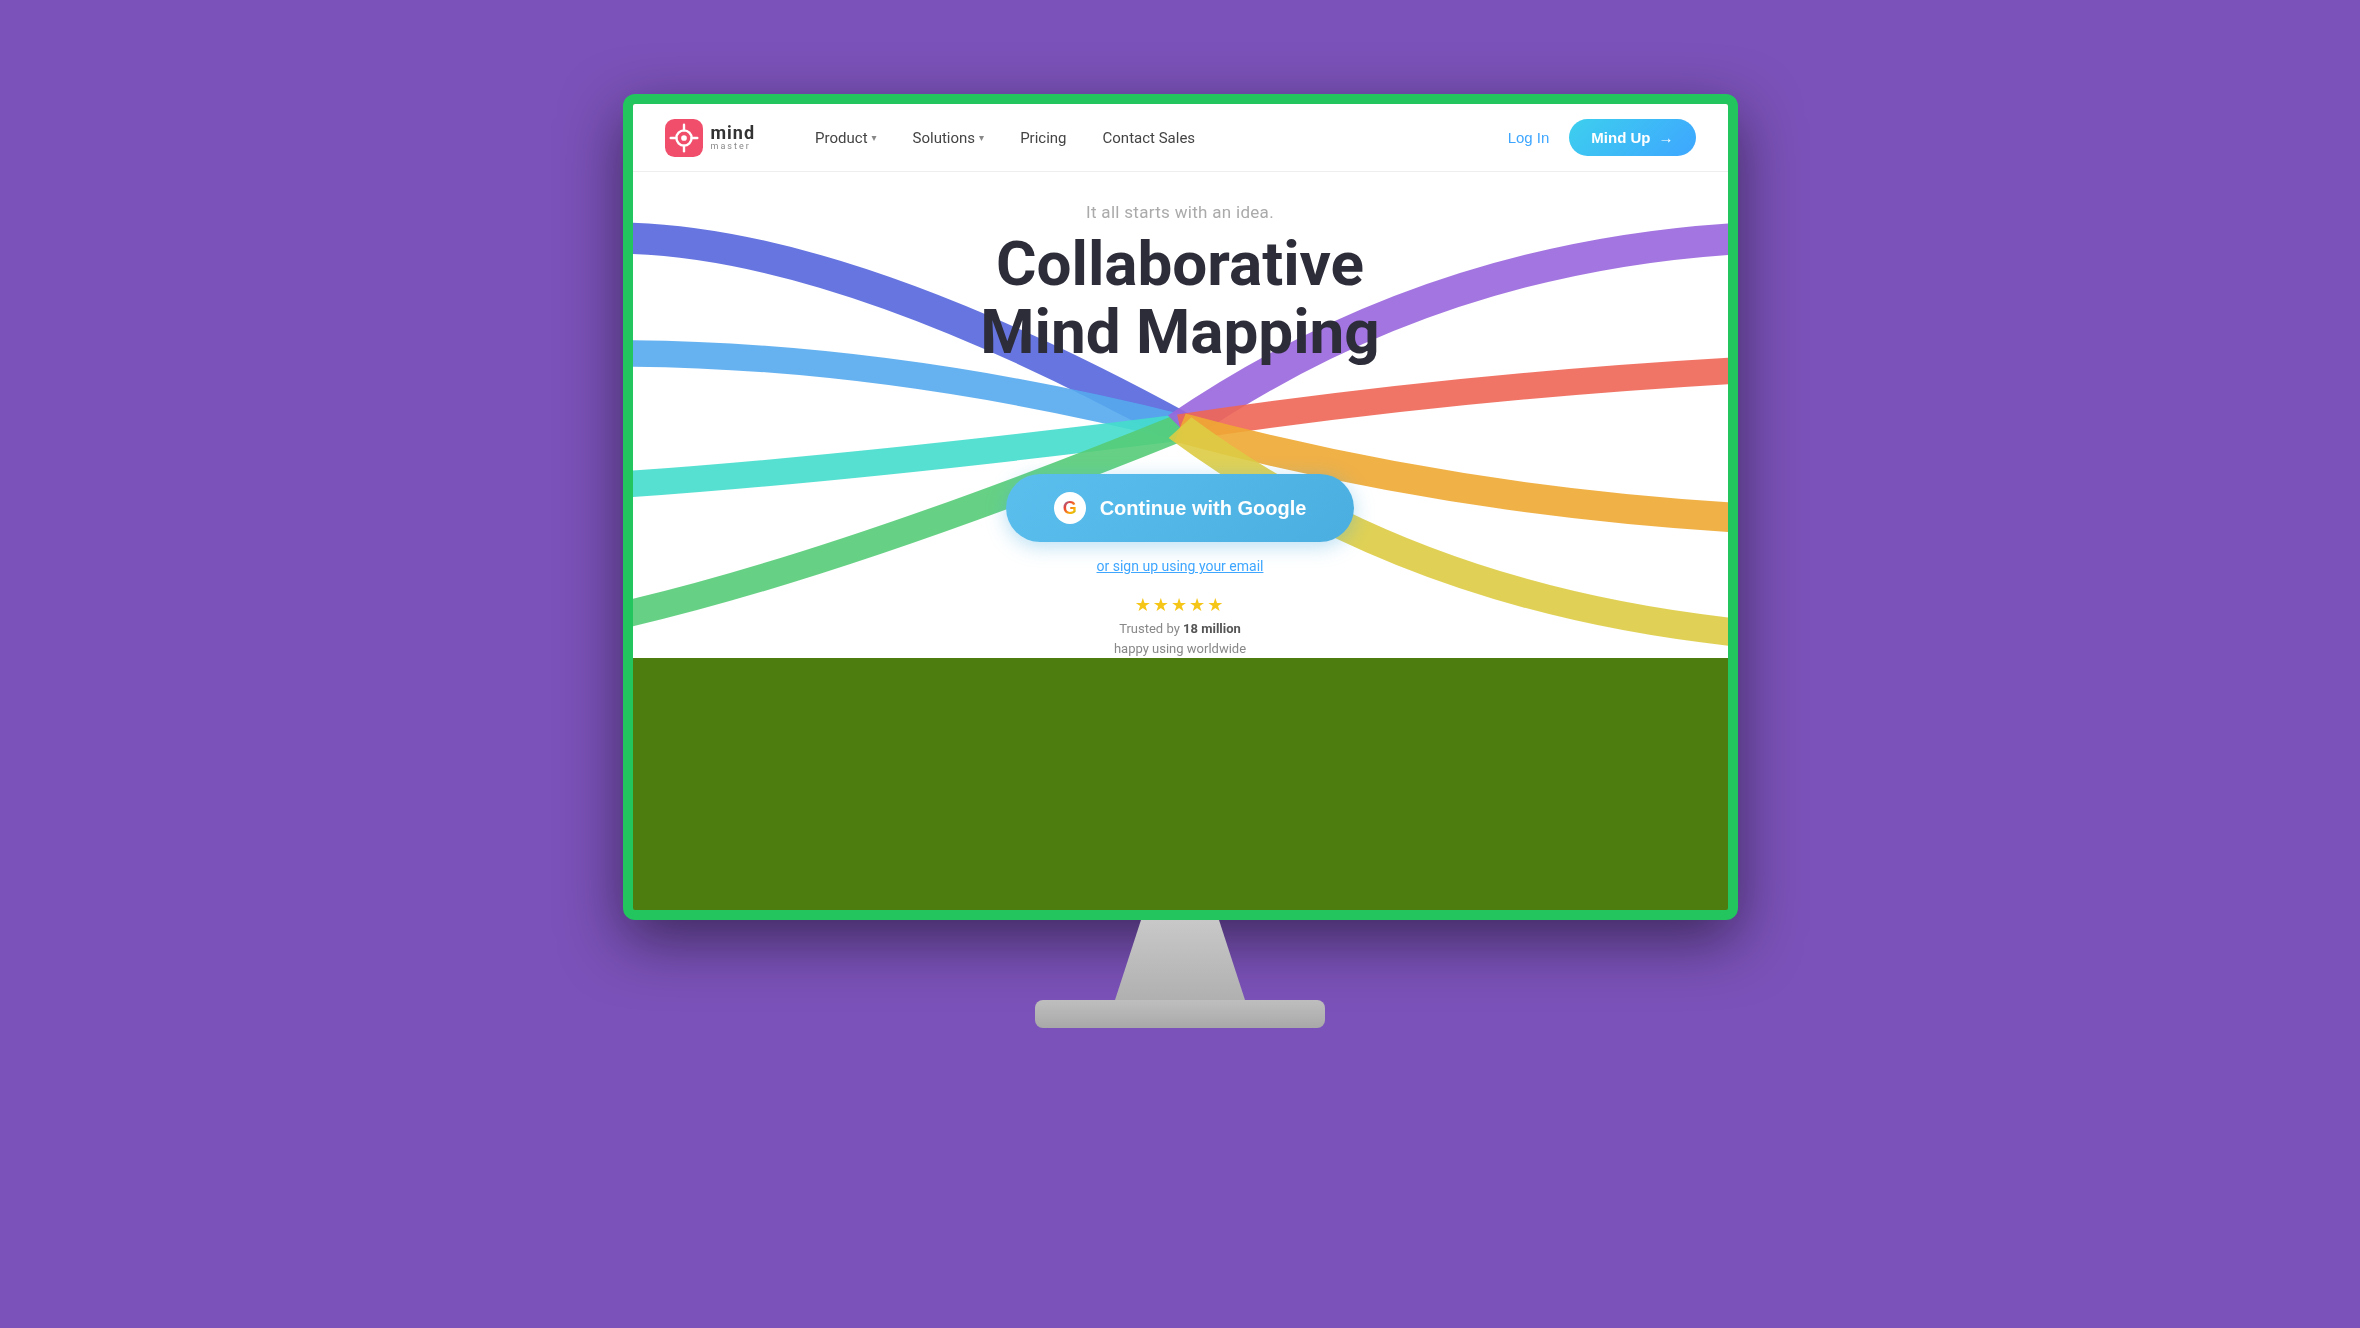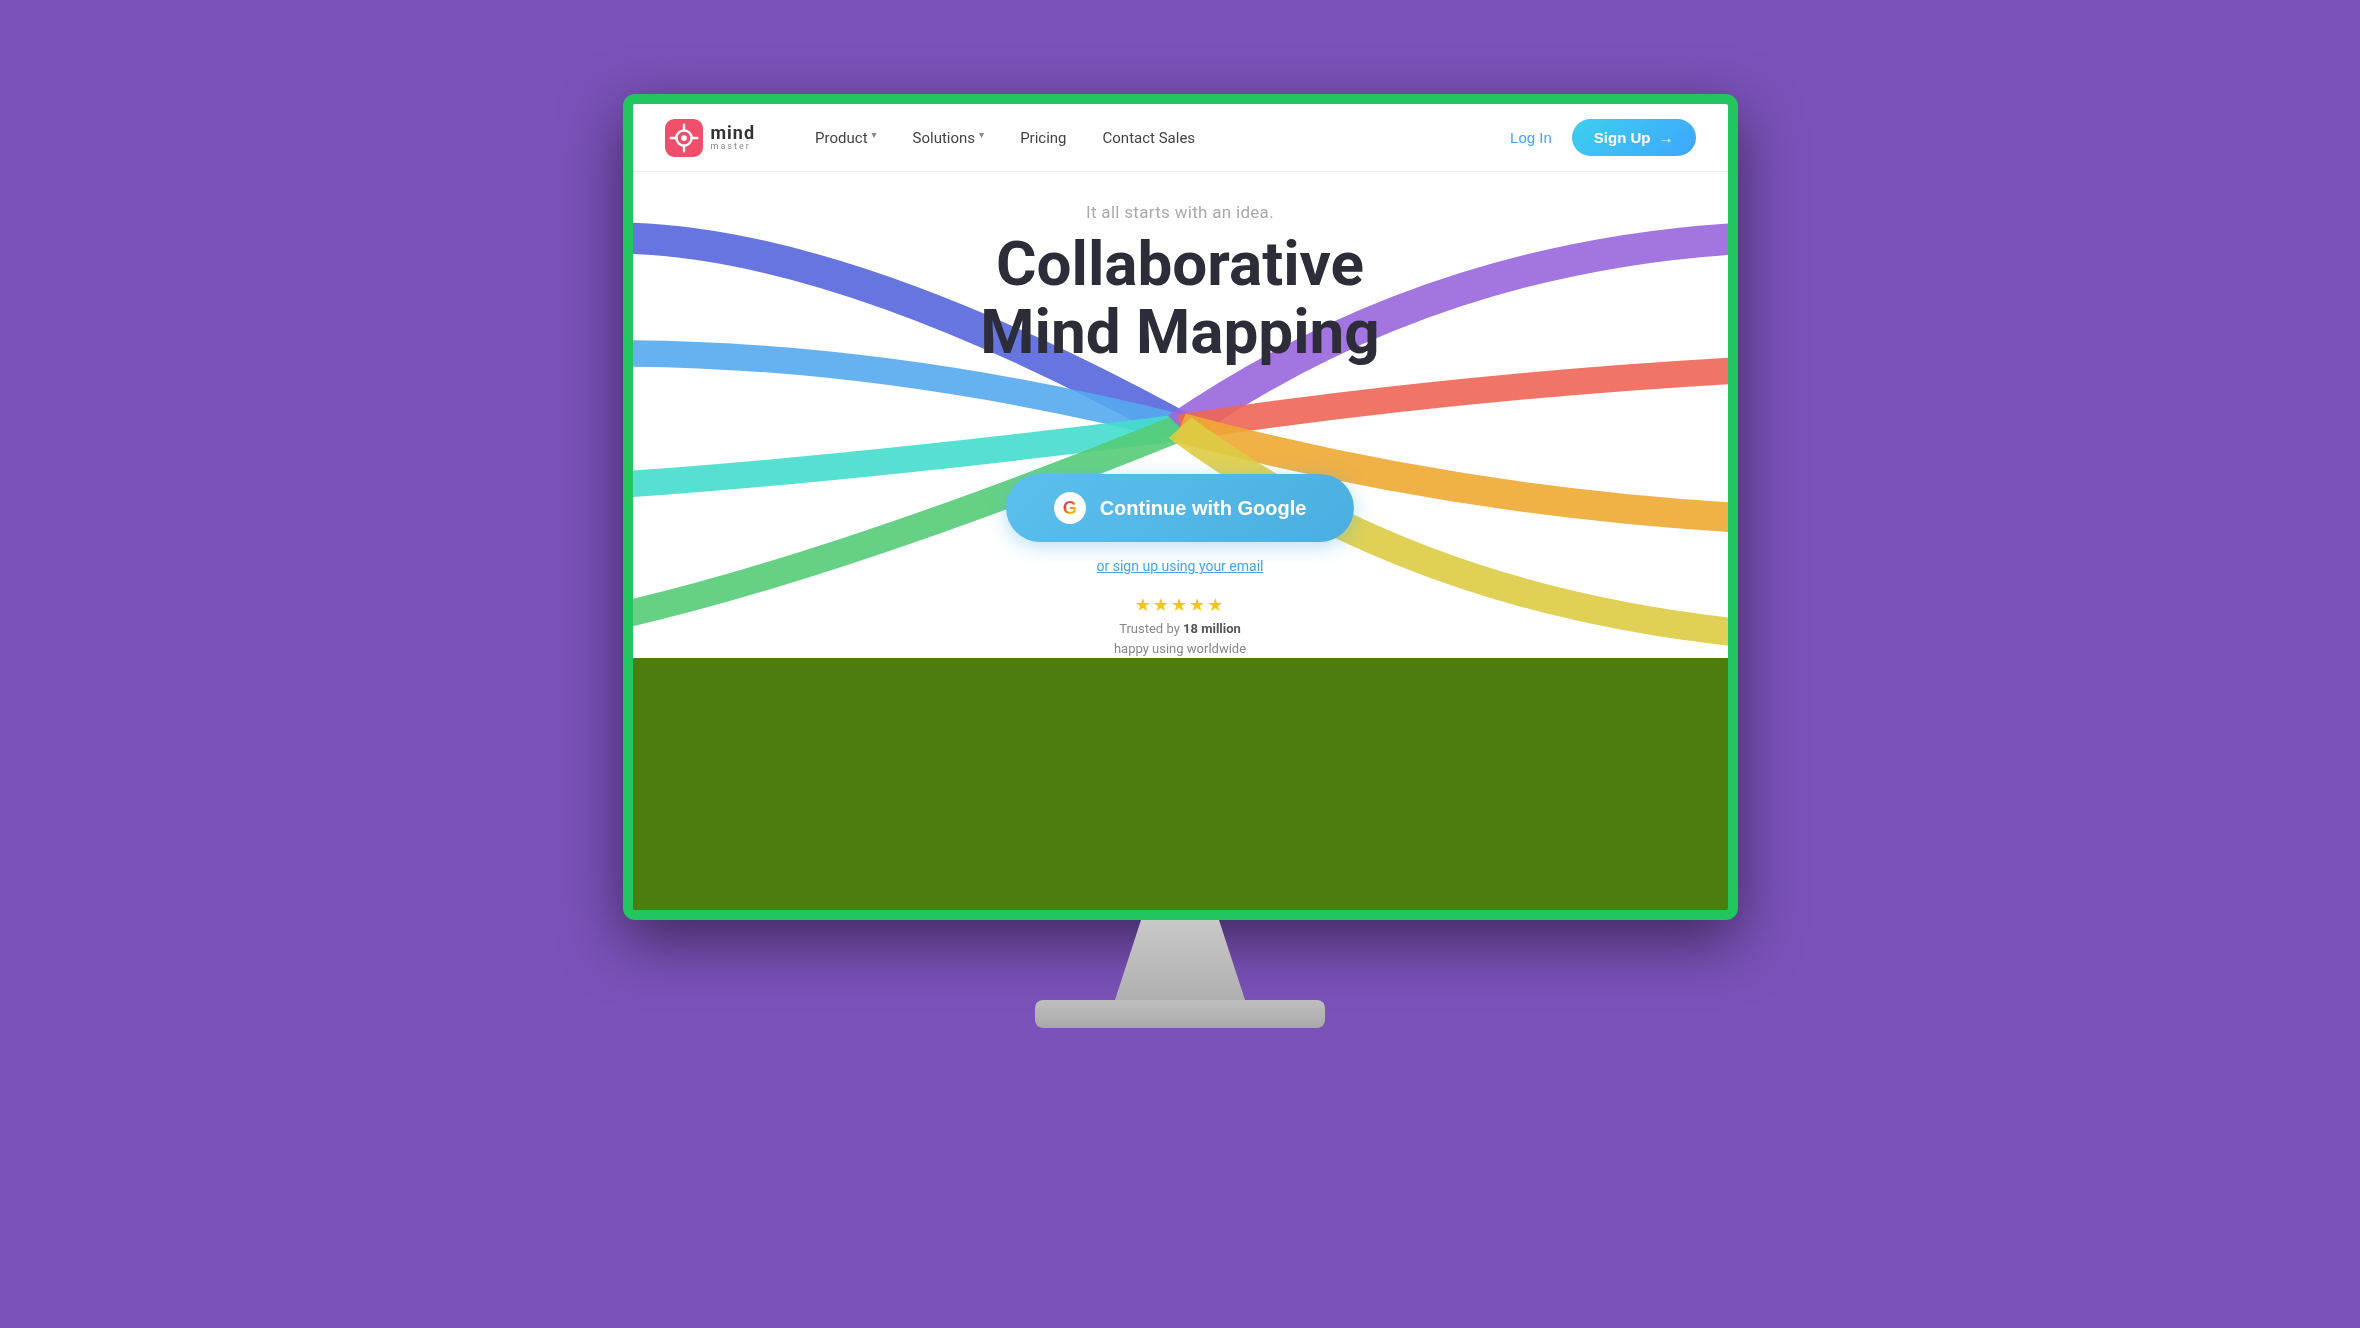--- a/index.html
+++ b/index.html
@@ -98,21 +98,21 @@
       align-items: center;
       gap: 36px;
       flex: 1;
     }
 
     .nav-link {
       font-size: 15px;
       color: #444;
       cursor: pointer;
       display: flex;
-      align-items: flex-start;
+      align-items: center;
       gap: 4px;
       text-decoration: none;
     }
 
     .nav-link .chevron {
       font-size: 10px;
       color: #888;
     }
 
     .nav-actions {
@@ -305,21 +305,21 @@
           <span>Pricing</span>
         </a>
         <a class="nav-link">
           <span>Contact Sales</span>
         </a>
       </div>
 
       <div class="nav-actions">
         <button class="btn-login">Log In</button>
         <button class="btn-signup">
-          <span>Sign Up</span>
+          <span>Mind Up</span>
           <span>→</span>
         </button>
       </div>
     </nav>
 
     <div class="hero">
 
       <div class="curves-container">
         <svg viewBox="0 0 1095 590" preserveAspectRatio="none" xmlns="http://www.w3.org/2000/svg">
 

